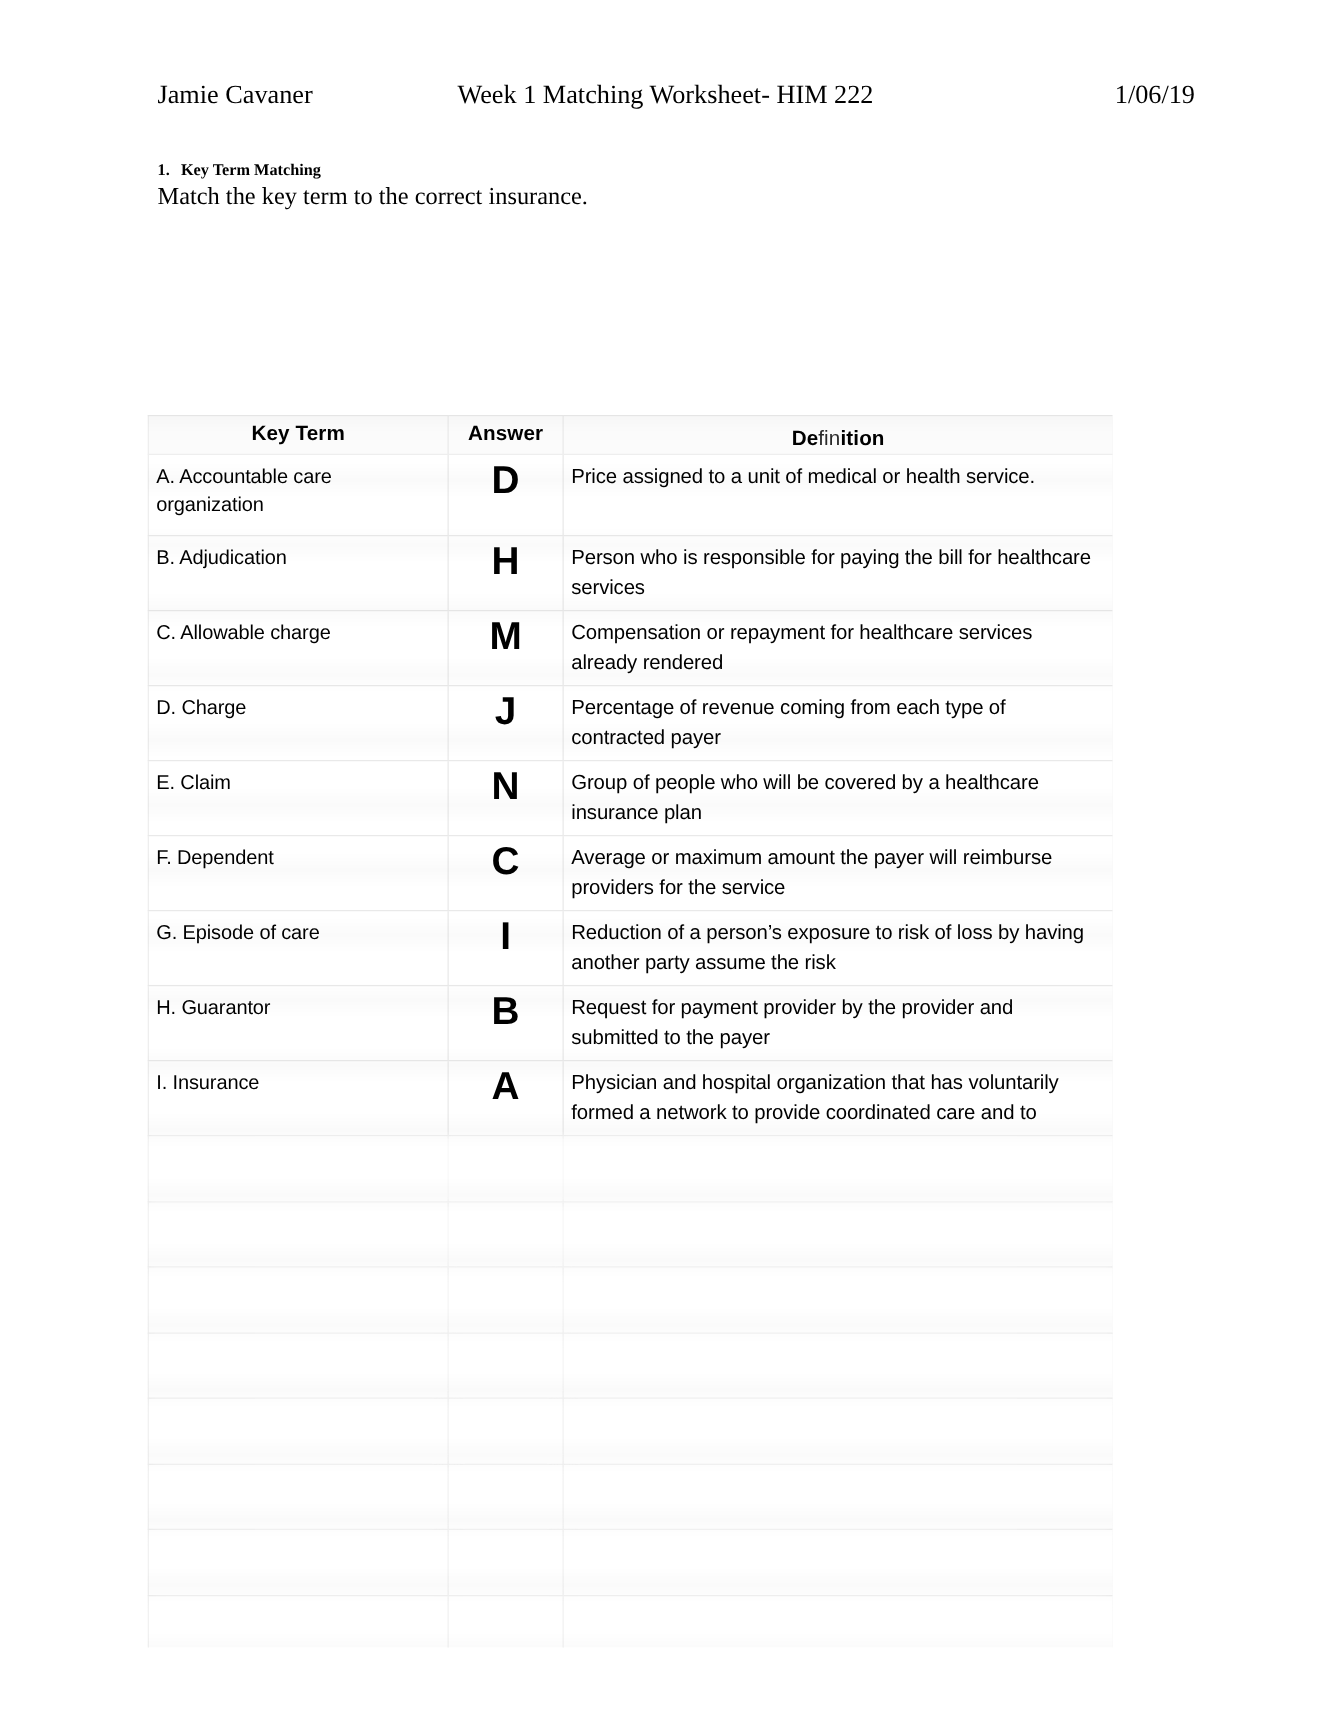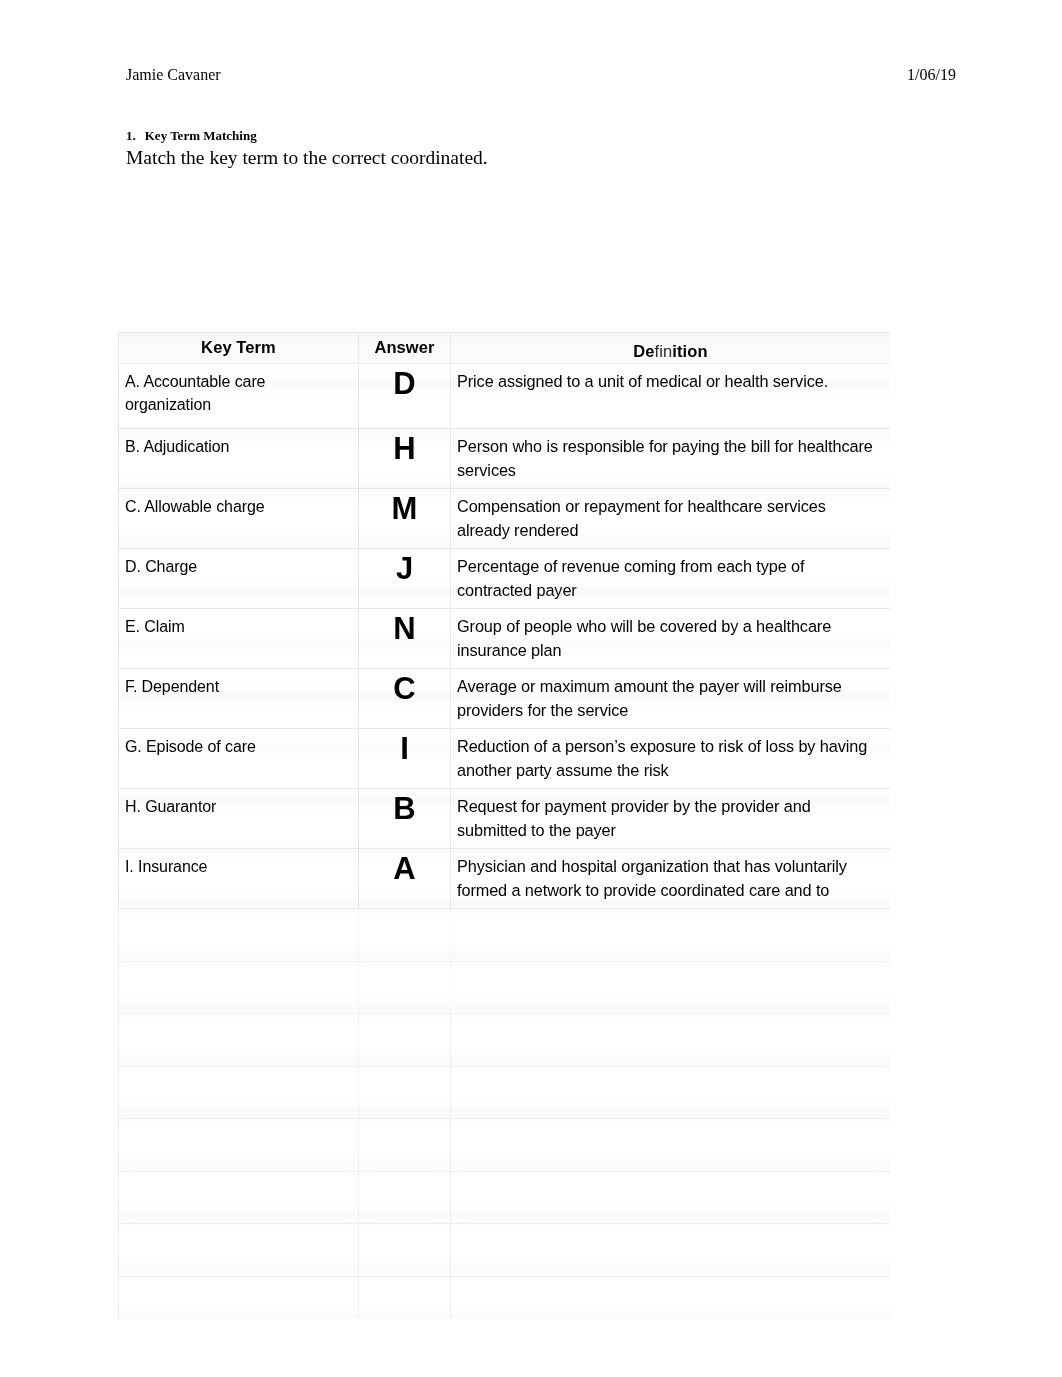--- a/index.html
+++ b/index.html
@@ -17,21 +17,21 @@
   }
 
   
   .doc-header {
     position: absolute;
     left: 126px;
     top: 60px;
     width: 830px;
     height: 30px;
     font-family: "Liberation Serif", serif;
-    font-size: 16px;
+    font-size: 21px;
     line-height: 30px;
     white-space: nowrap;
   }
   .doc-header .hdr-author {
     position: absolute;
     left: 0;
     top: 0;
   }
   .doc-header .hdr-title {
     position: absolute;
@@ -156,27 +156,28 @@
         rgba(0,0,0,0.018) 52px);
     background-size: 100% 52px;
     opacity: 0.9;
   }
 </style>
 </head>
 <body>
 
 <div class="doc-header">
   <span class="hdr-author">Jamie Cavaner</span>
+  <span class="hdr-title">Week 1 Matching Worksheet- HIM 222</span>
   <span class="hdr-date">1/06/19</span>
 </div>
 
 <div class="section-heading">
   <span class="num">1.</span><span>Key Term Matching</span>
 </div>
-<div class="section-sub">Match the key term to the correct coordinated.</div>
+<div class="section-sub">Match the key term to the correct insurance.</div>
 
 <div class="match-table-wrap">
   <table class="match-table">
     <colgroup>
       <col class="c-term">
         <col class="c-ans">
         <col class="c-def">
     </colgroup>
     <thead>
       <tr>

